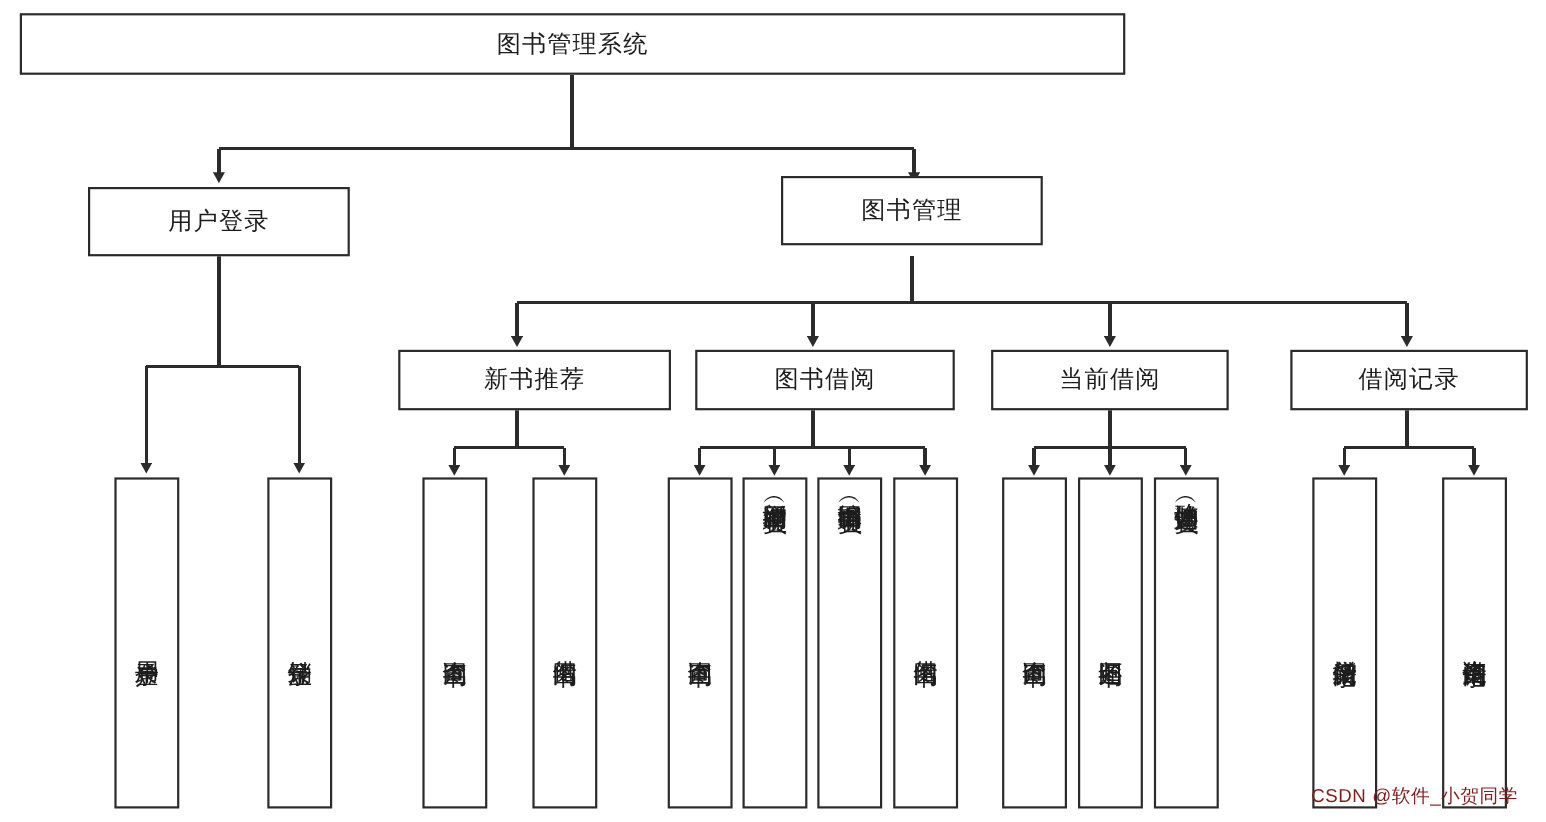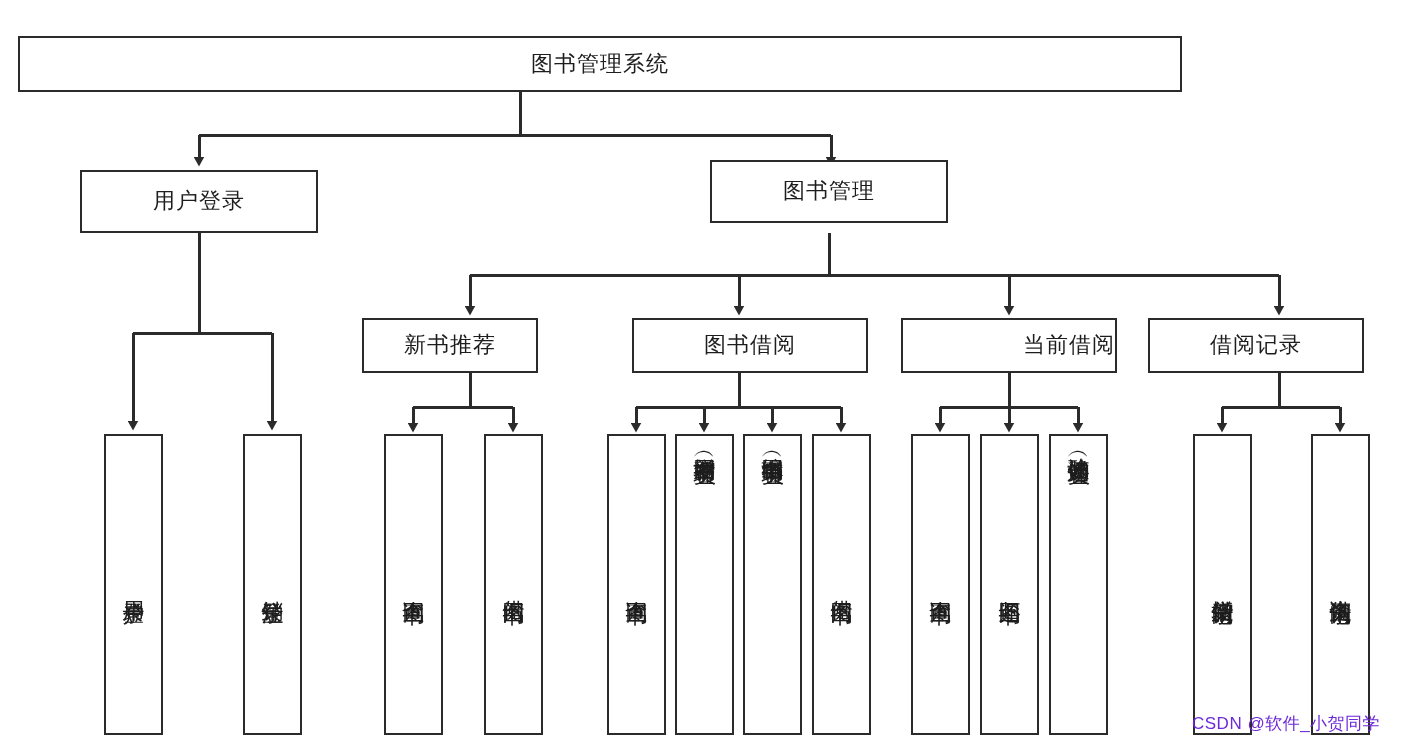--- a/index.html
+++ b/index.html
@@ -53,21 +53,21 @@
     padding: 4px 0;
   }
   .node.v.top {
     justify-content: flex-start;
   }
   .watermark {
     position: absolute;
     left: 1192px;
     top: 712px;
     font-size: 17px;
-    color: #6d28d9;
+    color: #7f1d1d;
     white-space: nowrap;
     letter-spacing: 0.5px;
   }
 </style>
 </head>
 <body>
 
 <div id="diagram-root">
 
   <svg id="edge-layer" width="1405" height="747" viewBox="0 0 1405 747">
@@ -113,41 +113,41 @@
       <path d="M1009,407 L1009,424" marker-end="url(#arrow)"></path>
       <path d="M1078,407 L1078,424" marker-end="url(#arrow)"></path>
 
       <path d="M1279,373 L1279,407"></path>
       <path d="M1222,407 L1340,407"></path>
       <path d="M1222,407 L1222,424" marker-end="url(#arrow)"></path>
       <path d="M1340,407 L1340,424" marker-end="url(#arrow)"></path>
     </g>
   </svg>
 
-  <div class="node h" style="left:18px; top:12px; width:1164px; height:56px;margin-top:24px;">
+  <div class="node h" style="left:18px; top:12px; width:1005px; height:56px;">
     <span>图书管理系统</span>
   </div>
 
   <div class="node h" style="left:80px; top:170px; width:238px; height:63px;">
     <span>用户登录</span>
   </div>
   <div class="node h" style="left:710px; top:160px; width:238px; height:63px;">
     <span>图书管理</span>
   </div>
 
-  <div class="node h" style="left:362px; top:318px; width:176px; height:55px;">
+  <div class="node h" style="left:362px; top:318px; width:248px; height:55px;">
     <span>新书推荐</span>
   </div>
   <div class="node h" style="left:632px; top:318px; width:236px; height:55px;">
     <span>图书借阅</span>
   </div>
-  <div class="node h" style="left:901px; top:318px; width:216px; height:55px;justify-content:flex-end;">
+  <div class="node h" style="left:901px; top:318px; width:216px; height:55px;">
     <span>当前借阅</span>
   </div>
-  <div class="node h" style="left:1148px; top:318px; width:216px; height:55px;">
+  <div class="node h" style="left:1173px; top:318px; width:216px; height:55px;">
     <span>借阅记录</span>
   </div>
 
   <div class="node v" style="left:104px; top:434px; width:59px; height:301px;">
     <span>用户登录</span>
   </div>
   <div class="node v" style="left:243px; top:434px; width:59px; height:301px;">
     <span>注销登录</span>
   </div>
 

